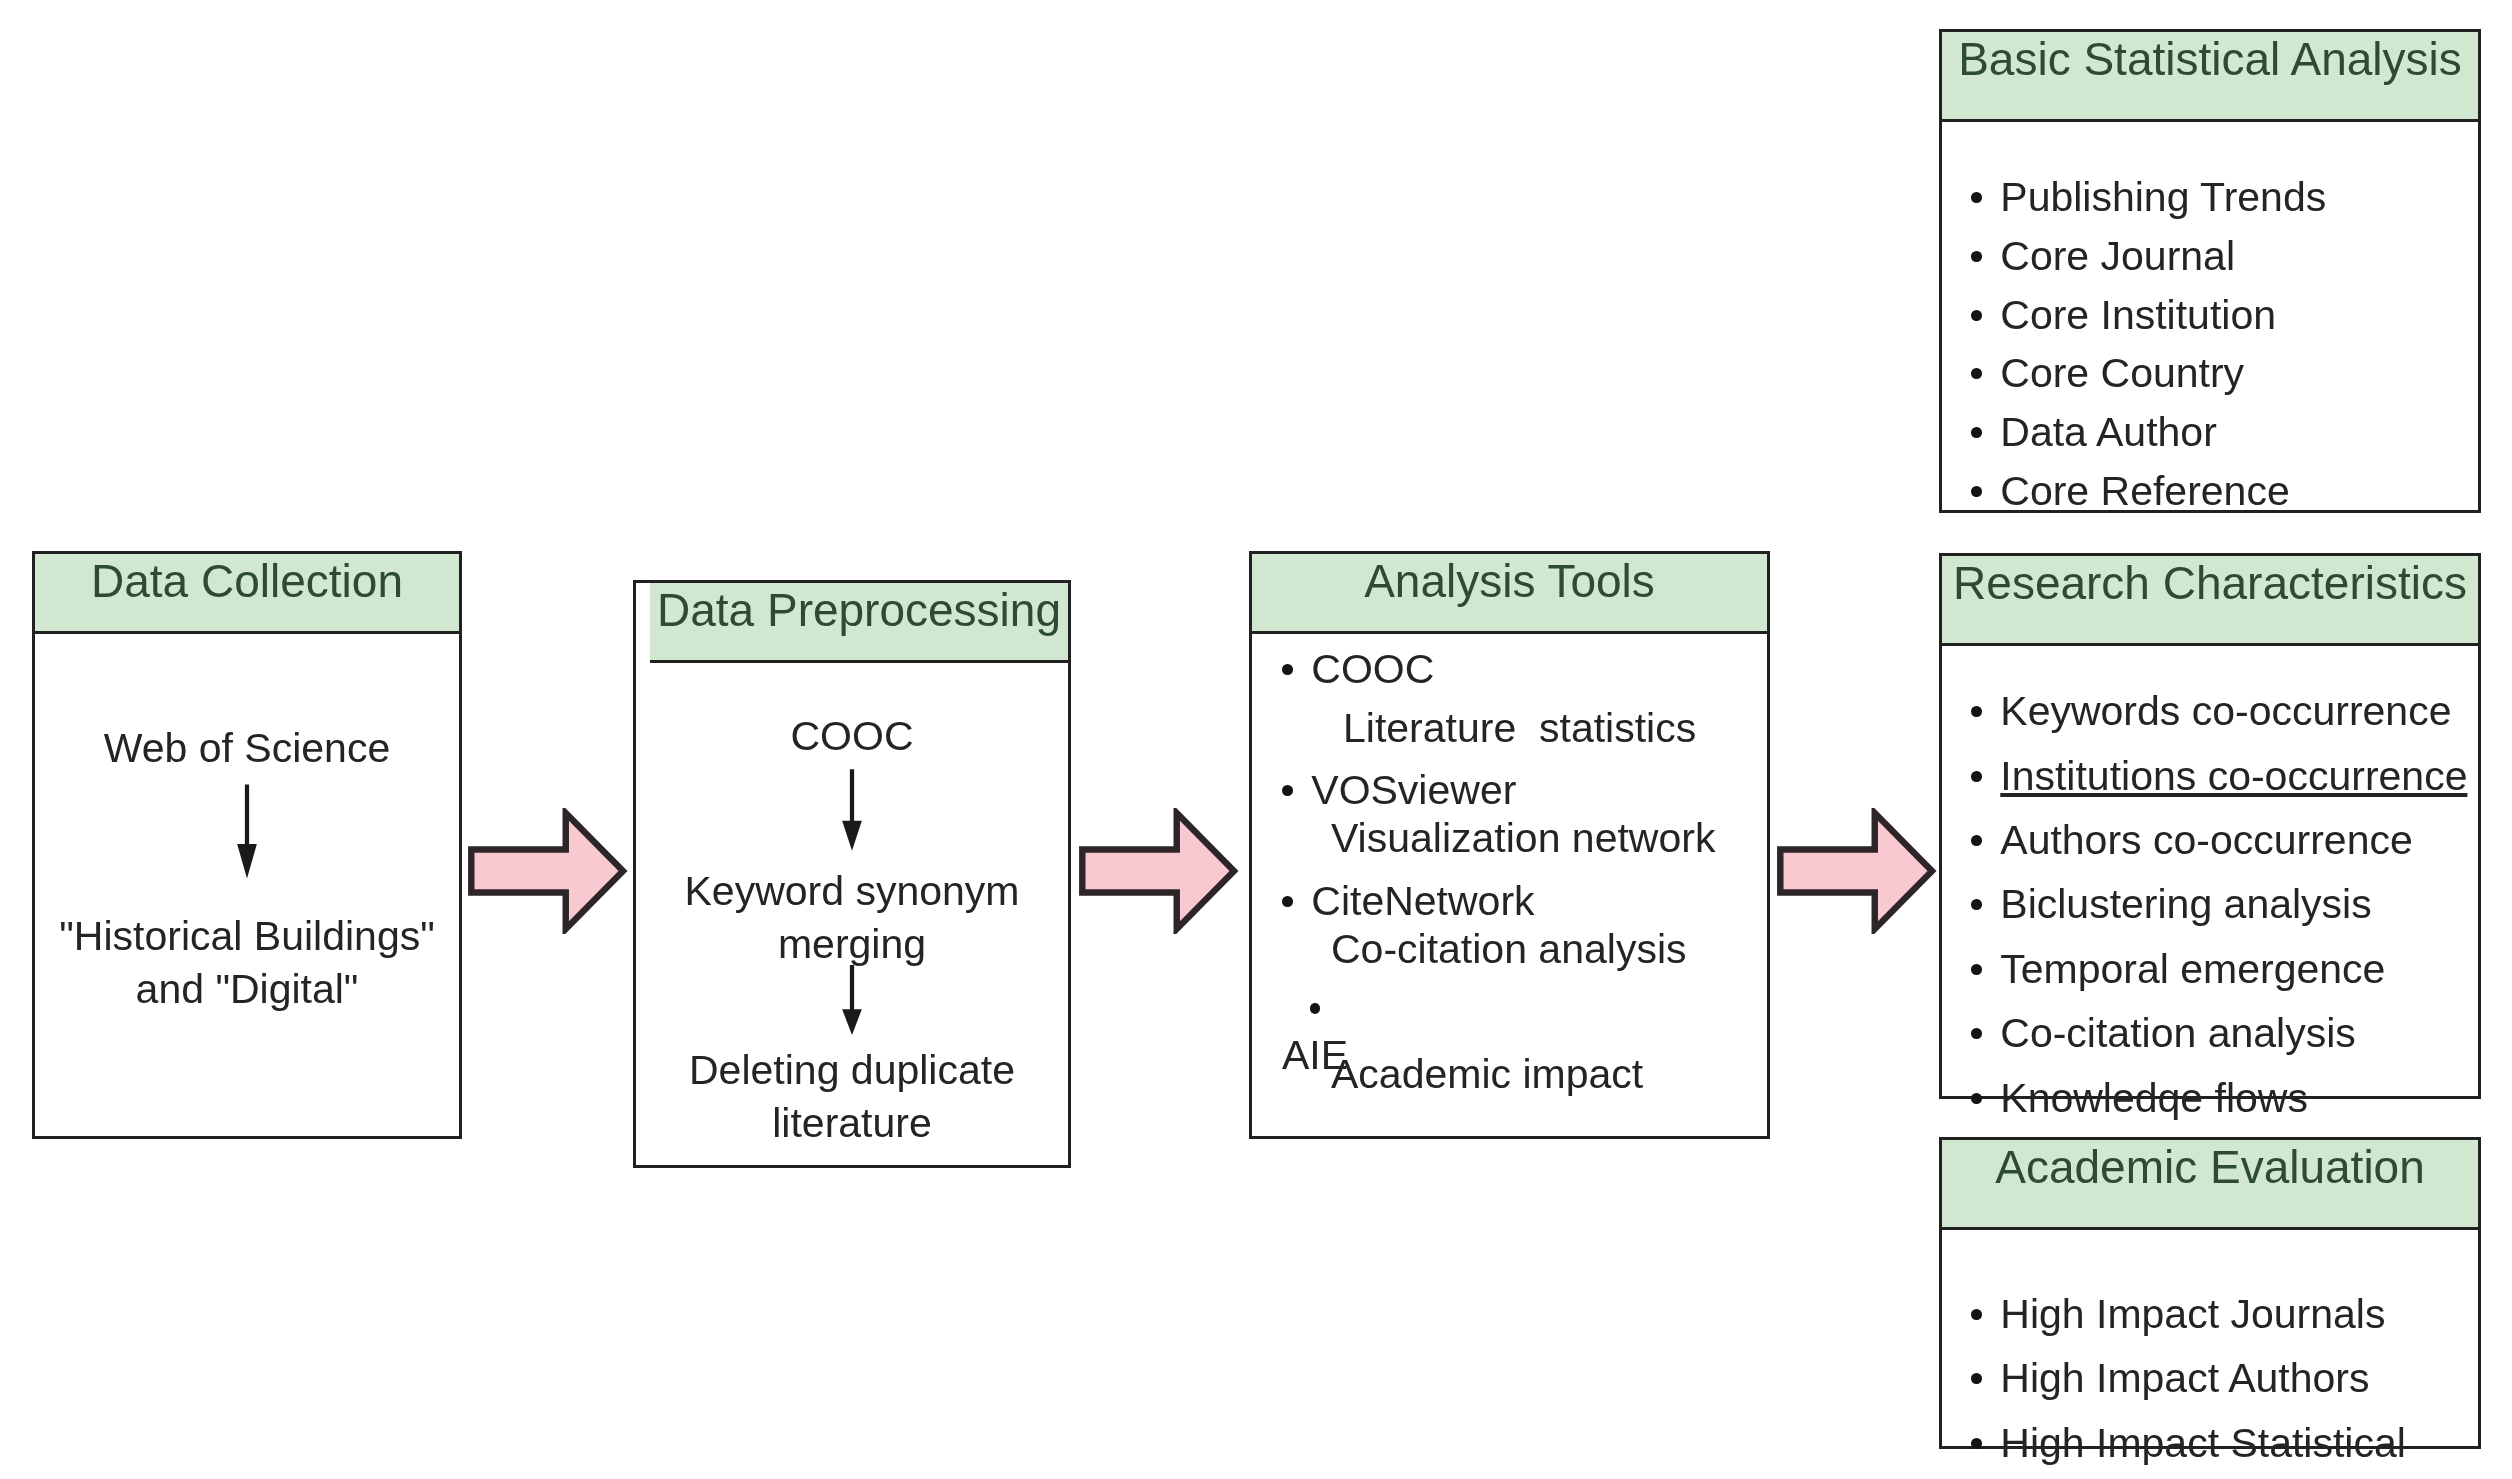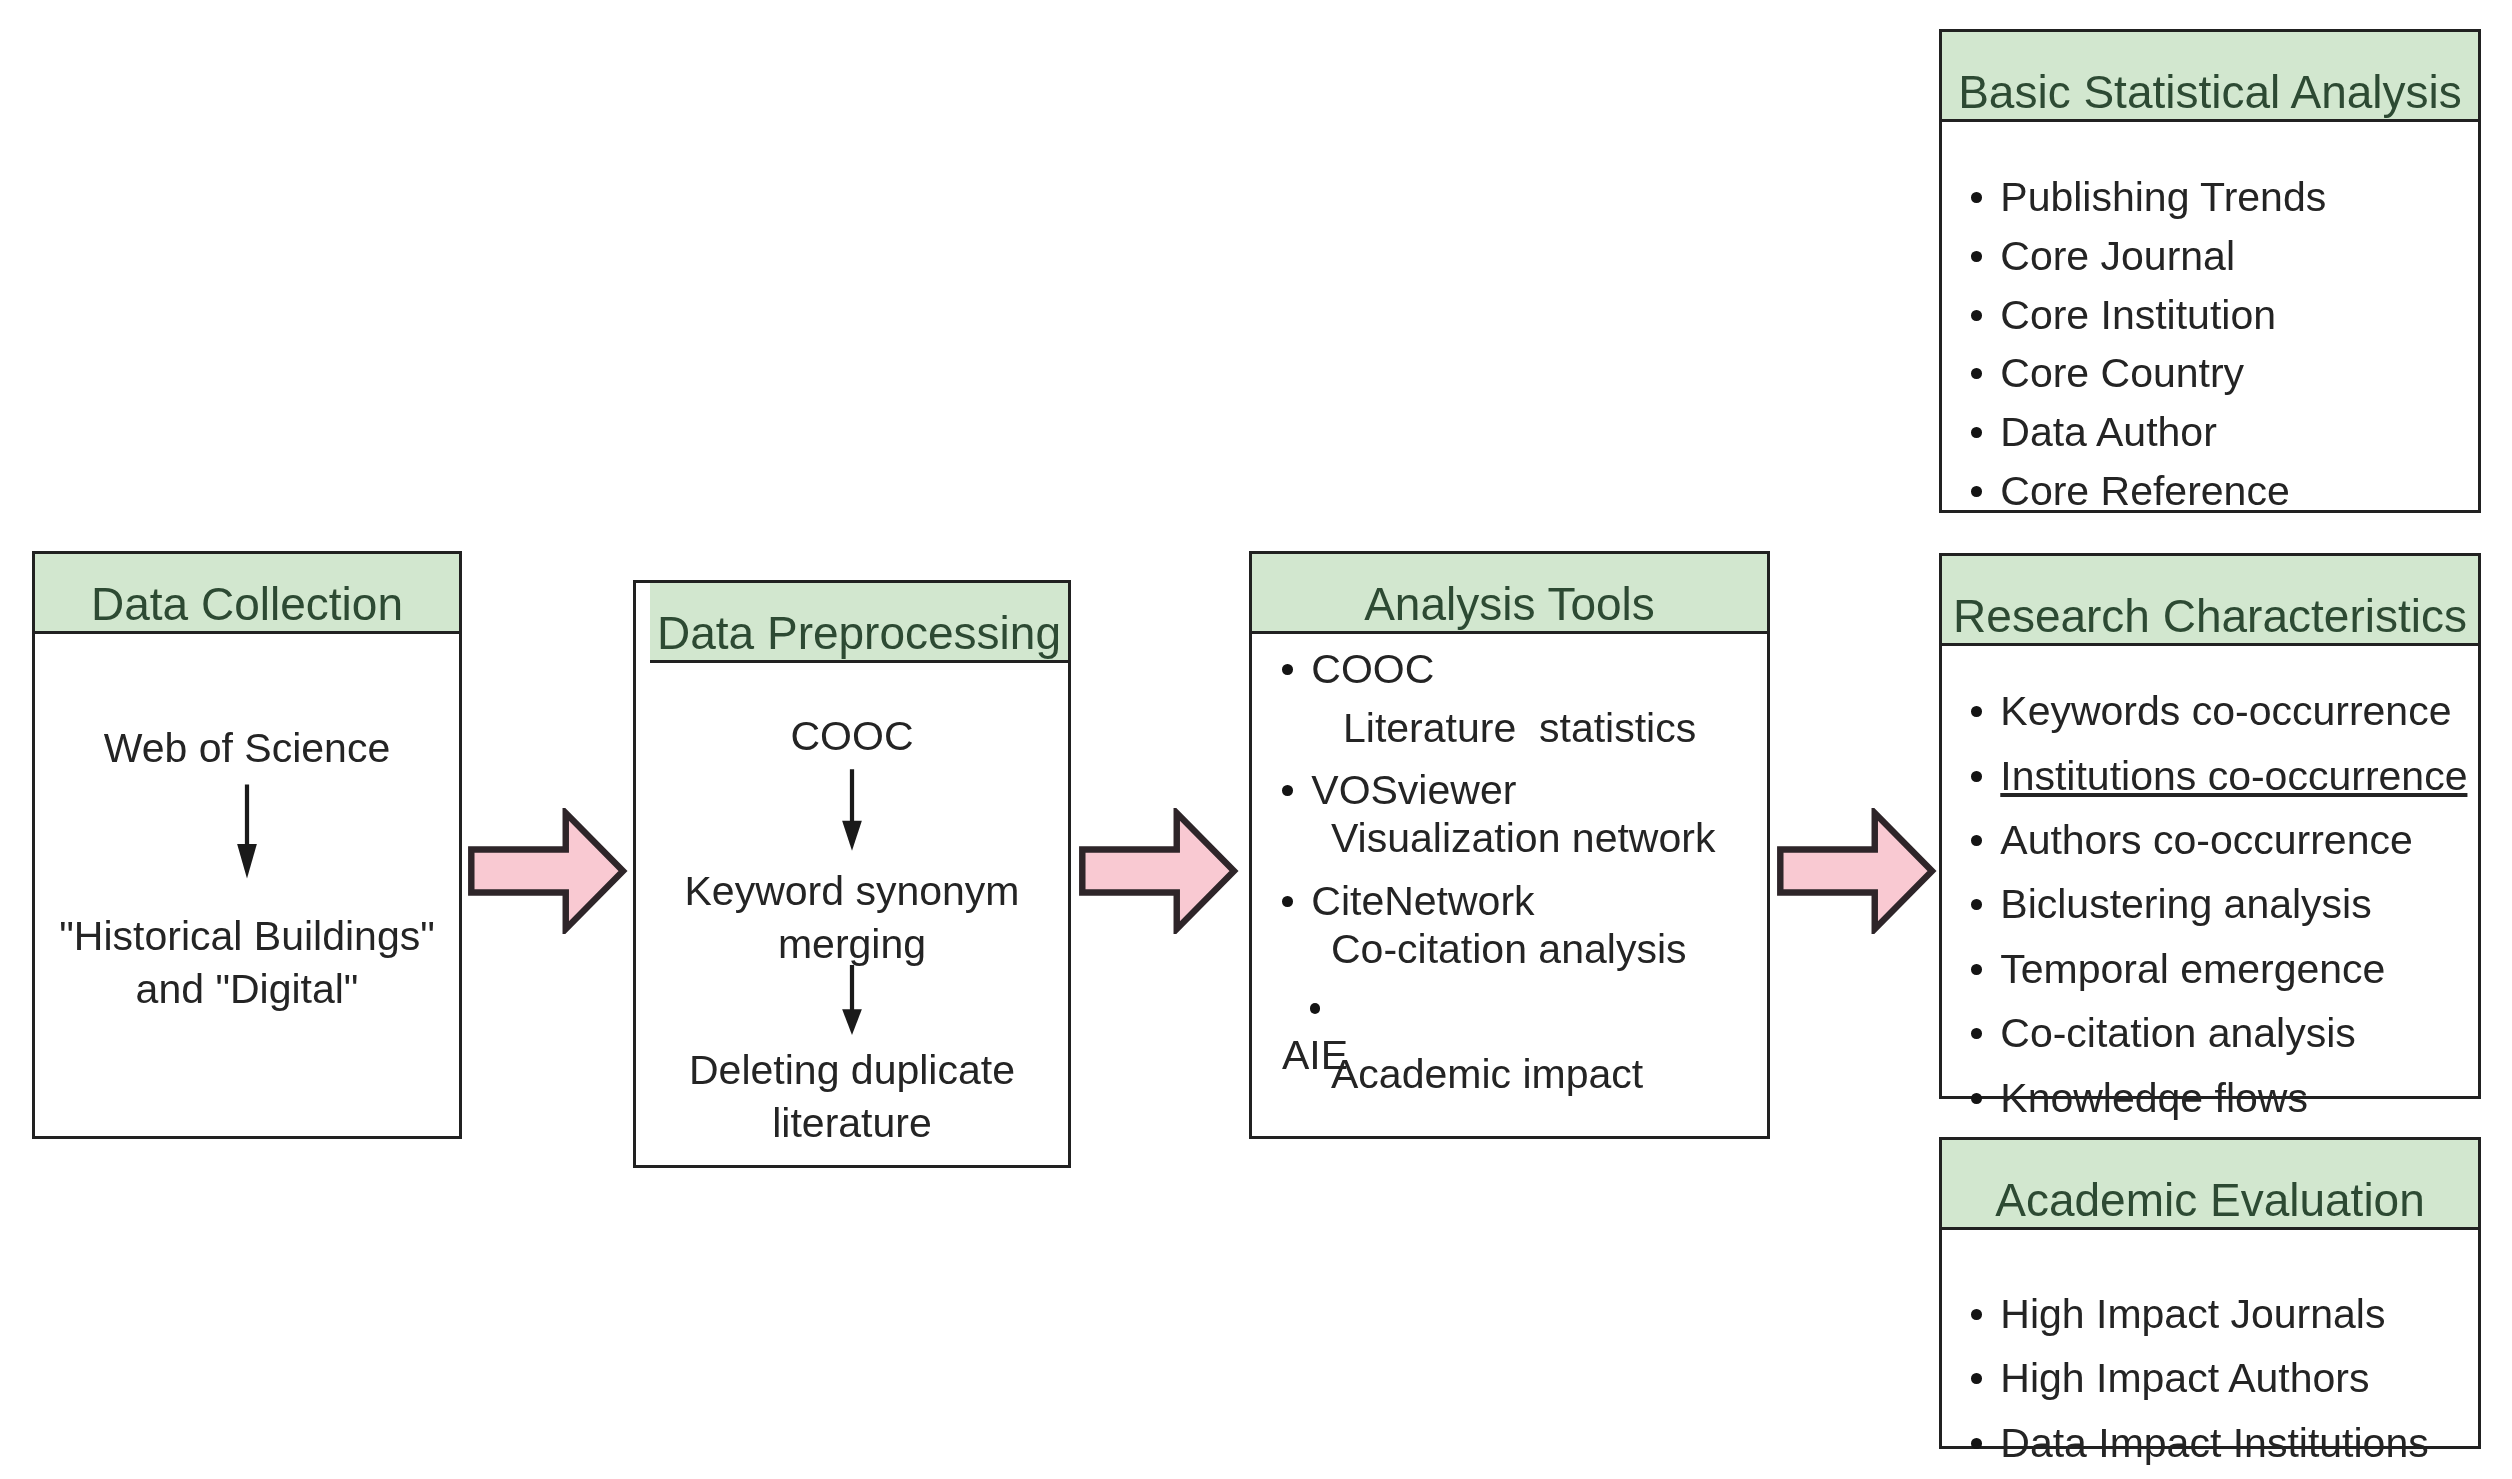--- a/index.html
+++ b/index.html
@@ -3,21 +3,21 @@
 <meta charset="utf-8">
 <style>
   html,body{margin:0;padding:0;background:#ffffff;}
   #canvas{
     position:relative;width:2512px;height:1480px;background:#ffffff;
     font-family:"Liberation Sans",sans-serif;color:#242424;overflow:hidden;
   }
   .box{position:absolute;border:3.6px solid #212121;background:#ffffff;box-sizing:border-box;}
   .hd{
     height:77px;background:#d2e7cf;border-bottom:3.6px solid #212121;
-    display:flex;align-items:flex-end;justify-content:center;
+    display:flex;align-items:flex-start;justify-content:center;
     font-size:46px;color:#2d4a33;white-space:nowrap;
   }
   .hd.tall{height:87px;}
   .ctext{position:absolute;left:0;right:0;text-align:center;font-size:41px;line-height:1.3;color:#242424;}
   .ctext.narrow{left:50%;transform:translateX(-50%);}
   .li{position:absolute;left:29px;display:flex;align-items:center;gap:18.6px;font-size:41px;color:#242424;white-space:nowrap;margin-top:28px;}
   .dot{width:10.7px;height:10.7px;border-radius:50%;background:#141414;flex:0 0 auto;}
   .tool-name{position:absolute;left:30px;display:flex;align-items:center;gap:18.6px;font-size:41px;white-space:nowrap;}
   .tool-desc{position:absolute;left:79px;font-size:41px;white-space:pre-wrap;}
   .varrow{position:absolute;left:50%;transform:translateX(-50%);}
@@ -173,18 +173,18 @@
     <div class="li" style="top:187px;">
       <span class="dot"></span>
       <span>High Impact Authors</span>
     </div>
     <div class="li" style="top:123px;">
       <span class="dot"></span>
       <span>High Impact Journals</span>
     </div>
     <div class="li" style="top:252px;">
       <span class="dot"></span>
-      <span>Data Impact Institutions</span>
+      <span>High Impact Statistical</span>
     </div>
   </section>
 
 </div>
 
 
 </body></html>

